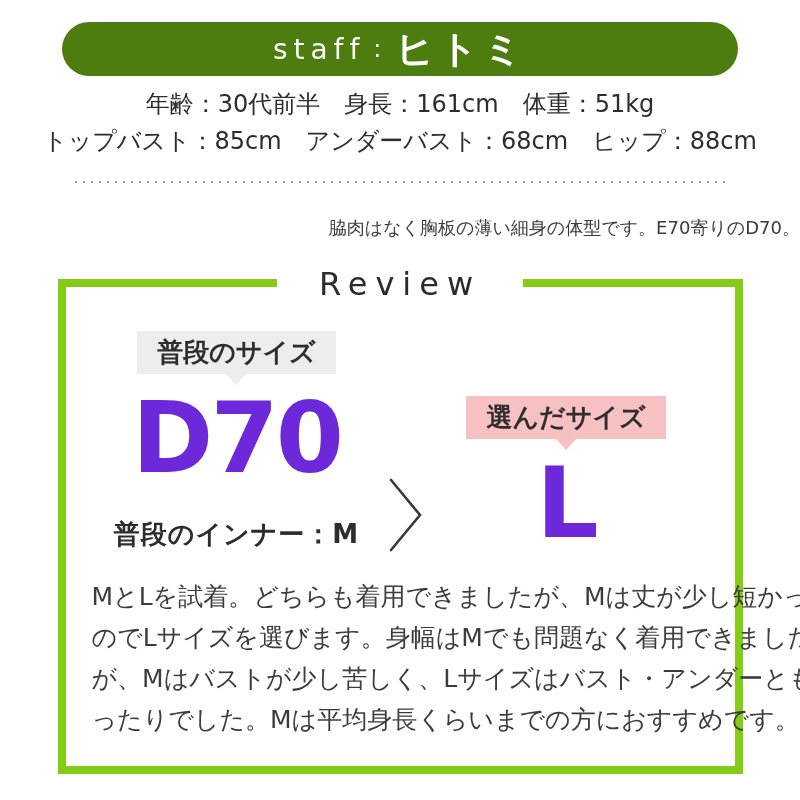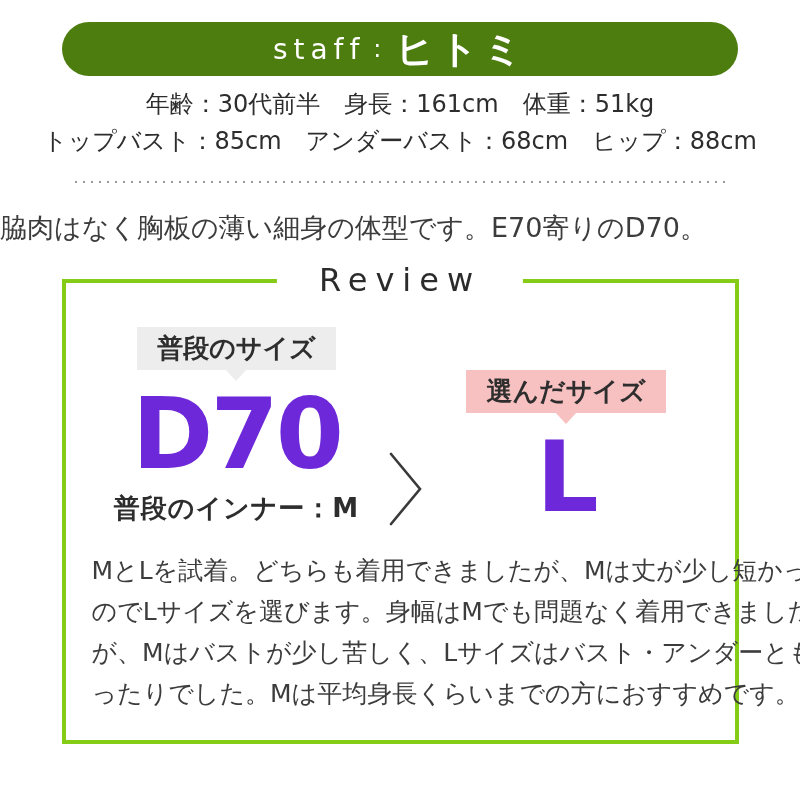--- a/index.html
+++ b/index.html
@@ -27,27 +27,27 @@
     font-size:24px;line-height:37px;}
 
   
   .dotted-divider{
     margin:20px auto 0;width:650px;height:3px;
     background-image:repeating-linear-gradient(to right,#9a9a9a 0 2px,transparent 2px 8px);
     background-size:100% 2px;background-repeat:no-repeat;background-position:center;
   }
 
   
-  .profile-note{margin-top:26px;text-align:left;font-weight:400;color:#3c3c3c;
-    font-size:27px;line-height:38px;}
+  .profile-note{margin-top:26px;text-align:right;font-weight:400;color:#3c3c3c;
+    font-size:18px;line-height:38px;}
 
   
   .review-box{
     position:relative;margin:32px auto 0;width:669px;
-    border:4px solid #84cc16;background:#ffffff;
+    border:8px solid #84cc16;background:#ffffff;
     padding-bottom:26px;
   }
   .review-heading{
     position:absolute;top:-22px;left:50%;transform:translateX(-50%);
     background:#ffffff;padding:0 42px;white-space:nowrap;
     font-size:32px;letter-spacing:8px;color:#2b2b2b;font-weight:400;
   }
 
   .size-row{display:flex;align-items:flex-end;justify-content:space-between;
     padding:44px 26px 0 18px;}
@@ -61,21 +61,21 @@
   }
   .bubble.gray{background:#ededed;}
   .bubble.pink{background:#f8c1c1;}
   .bubble-tail{width:0;height:0;border-left:11px solid transparent;
     border-right:11px solid transparent;margin-top:-1px;}
   .bubble-tail.gray{border-top:12px solid #ededed;}
   .bubble-tail.pink{border-top:12px solid #f8c1c1;}
 
   .big-size{font-size:98px;font-weight:700;line-height:1.0;letter-spacing:-3px;
     color:#6d28d9;margin-top:4px;}
-  .inner-size{font-size:26px;font-weight:700;color:#2d2d2d;margin-top:8px;
+  .inner-size{font-size:26px;font-weight:700;color:#2d2d2d;margin-top:30px;
     letter-spacing:1px;white-space:nowrap;}
 
   .arrow-wrap{margin-top:62px;flex:0 0 auto;display:flex;align-items:center;}
 
   .review-comment{margin:24px 24px 0 26px;font-size:25px;line-height:41px;
     color:#3c3c3c;font-weight:400;}
   .review-comment .comment-line{display:block;white-space:nowrap;}
 </style>
 </head>
 <body>

